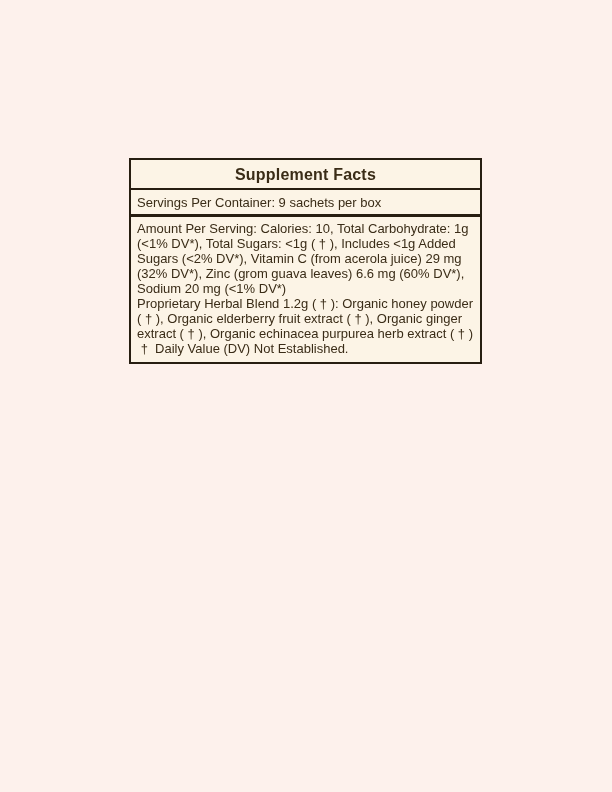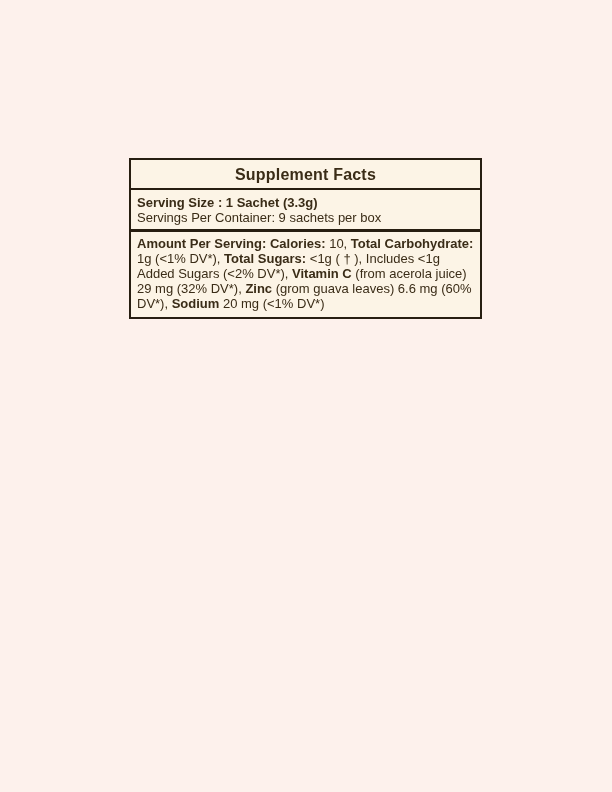--- a/index.html
+++ b/index.html
@@ -42,36 +42,37 @@
     font-size: 13px;
     line-height: 15px;
   }
   .bold { font-weight: bold; }
   .main-section {
     padding: 4px 5px 6px 6px;
     font-size: 13px;
     line-height: 15px;
   }
   .main-section p { margin: 0; }
-  .b { font-weight: bold; }
+  .b { font-weight: normal; }
   .pre { white-space: pre-wrap; }
 </style>
 </head>
 <body>
 
 <div class="panel">
 
   <div class="title-row">Supplement Facts</div>
 
   <div class="divider"></div>
 
   <div class="serving-section">
-    <div class="bold">Serving Size : 1 Sachet (3.3g)</div>
     <div>Servings Per Container: 9 sachets per box</div>
   </div>
 
   <div class="divider-thick"></div>
 
   <div class="main-section">
     <p><span class="b">Amount Per Serving: Calories:</span><span> 10, </span><span class="b">Total Carbohydrate:</span><span> 1g (&lt;1% DV*), </span><span class="b">Total Sugars:</span><span> &lt;1g ( † ), Includes &lt;1g Added Sugars (&lt;2% DV*), </span><span class="b">Vitamin C</span><span> (from acerola juice) 29 mg (32% DV*), </span><span class="b">Zinc</span><span> (grom guava leaves) 6.6 mg (60% DV*), </span><span class="b">Sodium</span><span> 20 mg (&lt;1% DV*)</span></p>
+    <p><span class="b">Proprietary Herbal Blend</span><span> 1.2g ( † ): Organic honey powder ( † ), Organic elderberry fruit extract ( † ), Organic ginger extract ( † ), Organic echinacea purpurea herb extract ( † )</span></p>
+    <p class="pre"> †  Daily Value (DV) Not Established.</p>
   </div>
 
 </div>
 
 </body></html>

